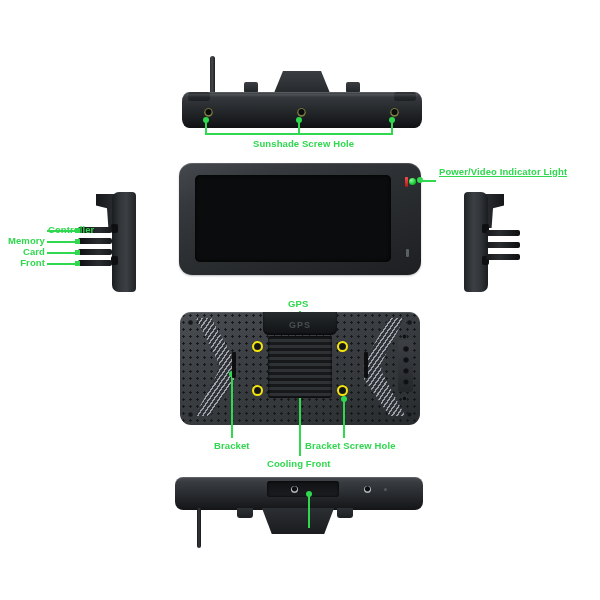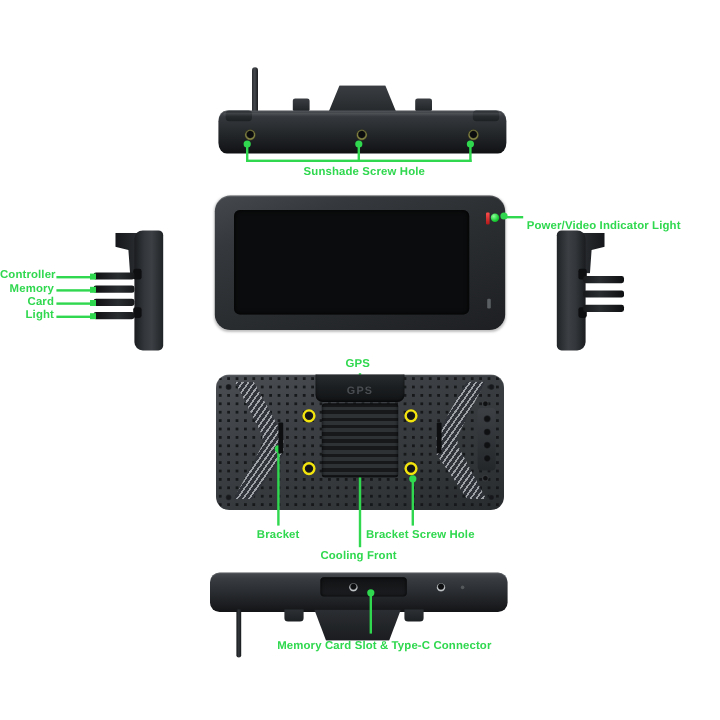--- a/index.html
+++ b/index.html
@@ -307,48 +307,48 @@
     <div id="front-body">
       <div id="front-screen"></div>
       <div id="front-led-red"></div>
       <div id="front-led-green"></div>
       <div id="front-mic"></div>
     </div>
   </div>
 
   <div class="dot" style="left:417px; top:177px;"></div>
   <div class="line hline" style="left:420px; top:180px; width:16px;"></div>
-  <div class="lbl" style="left:439px; top:184px;">Power/Video Indicator Light</div>
+  <div class="lbl" style="left:439px; top:167px;text-decoration:underline;">Power/Video Indicator Light</div>
 
   <div id="left-view" class="abs">
     <div id="left-bracket"></div>
     <div id="left-body"></div>
     <div class="lport" style="top:32px;"></div>
     <div class="lport" style="top:64px;"></div>
     <div class="lconn" style="top:35px;"></div>
     <div class="lconn" style="top:46px;"></div>
     <div class="lconn" style="top:57px;"></div>
     <div class="lconn" style="top:68px;"></div>
   </div>
 
   <div class="sqdot" style="left:75px; top:228px;"></div>
   <div class="line hline" style="left:47px; top:230px; width:30px;"></div>
-  <div class="lbl right" style="left:0px; top:225px; width:45px;">Controller</div>
+  <div class="lbl right" style="left:0px; top:225px; width:45px;padding-left:48px;">Controller</div>
 
   <div class="sqdot" style="left:75px; top:239px;"></div>
   <div class="line hline" style="left:47px; top:241px; width:30px;"></div>
   <div class="lbl right" style="left:0px; top:236px; width:45px;">Memory</div>
 
   <div class="sqdot" style="left:75px; top:250px;"></div>
   <div class="line hline" style="left:47px; top:252px; width:30px;"></div>
   <div class="lbl right" style="left:0px; top:247px; width:45px;">Card</div>
 
   <div class="sqdot" style="left:75px; top:261px;"></div>
   <div class="line hline" style="left:47px; top:263px; width:30px;"></div>
-  <div class="lbl right" style="left:0px; top:258px; width:45px;">Light</div>
+  <div class="lbl right" style="left:0px; top:258px; width:45px;">Front</div>
 
   <div id="right-view" class="abs">
     <div id="right-bracket"></div>
     <div id="right-body"></div>
     <div class="rport" style="top:32px;"></div>
     <div class="rport" style="top:64px;"></div>
     <div class="rconn" style="top:38px;"></div>
     <div class="rconn" style="top:50px;"></div>
     <div class="rconn" style="top:62px;"></div>
   </div>
@@ -412,15 +412,14 @@
       <div id="bottom-pin"></div>
     </div>
     <div class="bottom-tab" style="left:62px;"></div>
     <div class="bottom-tab" style="left:162px;"></div>
     <div id="bottom-mount"></div>
     <div id="bottom-cable"></div>
   </div>
 
   <div class="dot" style="left:306px; top:491px;"></div>
   <div class="line vline" style="left:308px; top:494px; height:34px;"></div>
-  <div class="lbl" style="left:231px; top:534px;">Memory Card Slot &amp; Type-C Connector</div>
 
 </div>
 
 </body></html>

